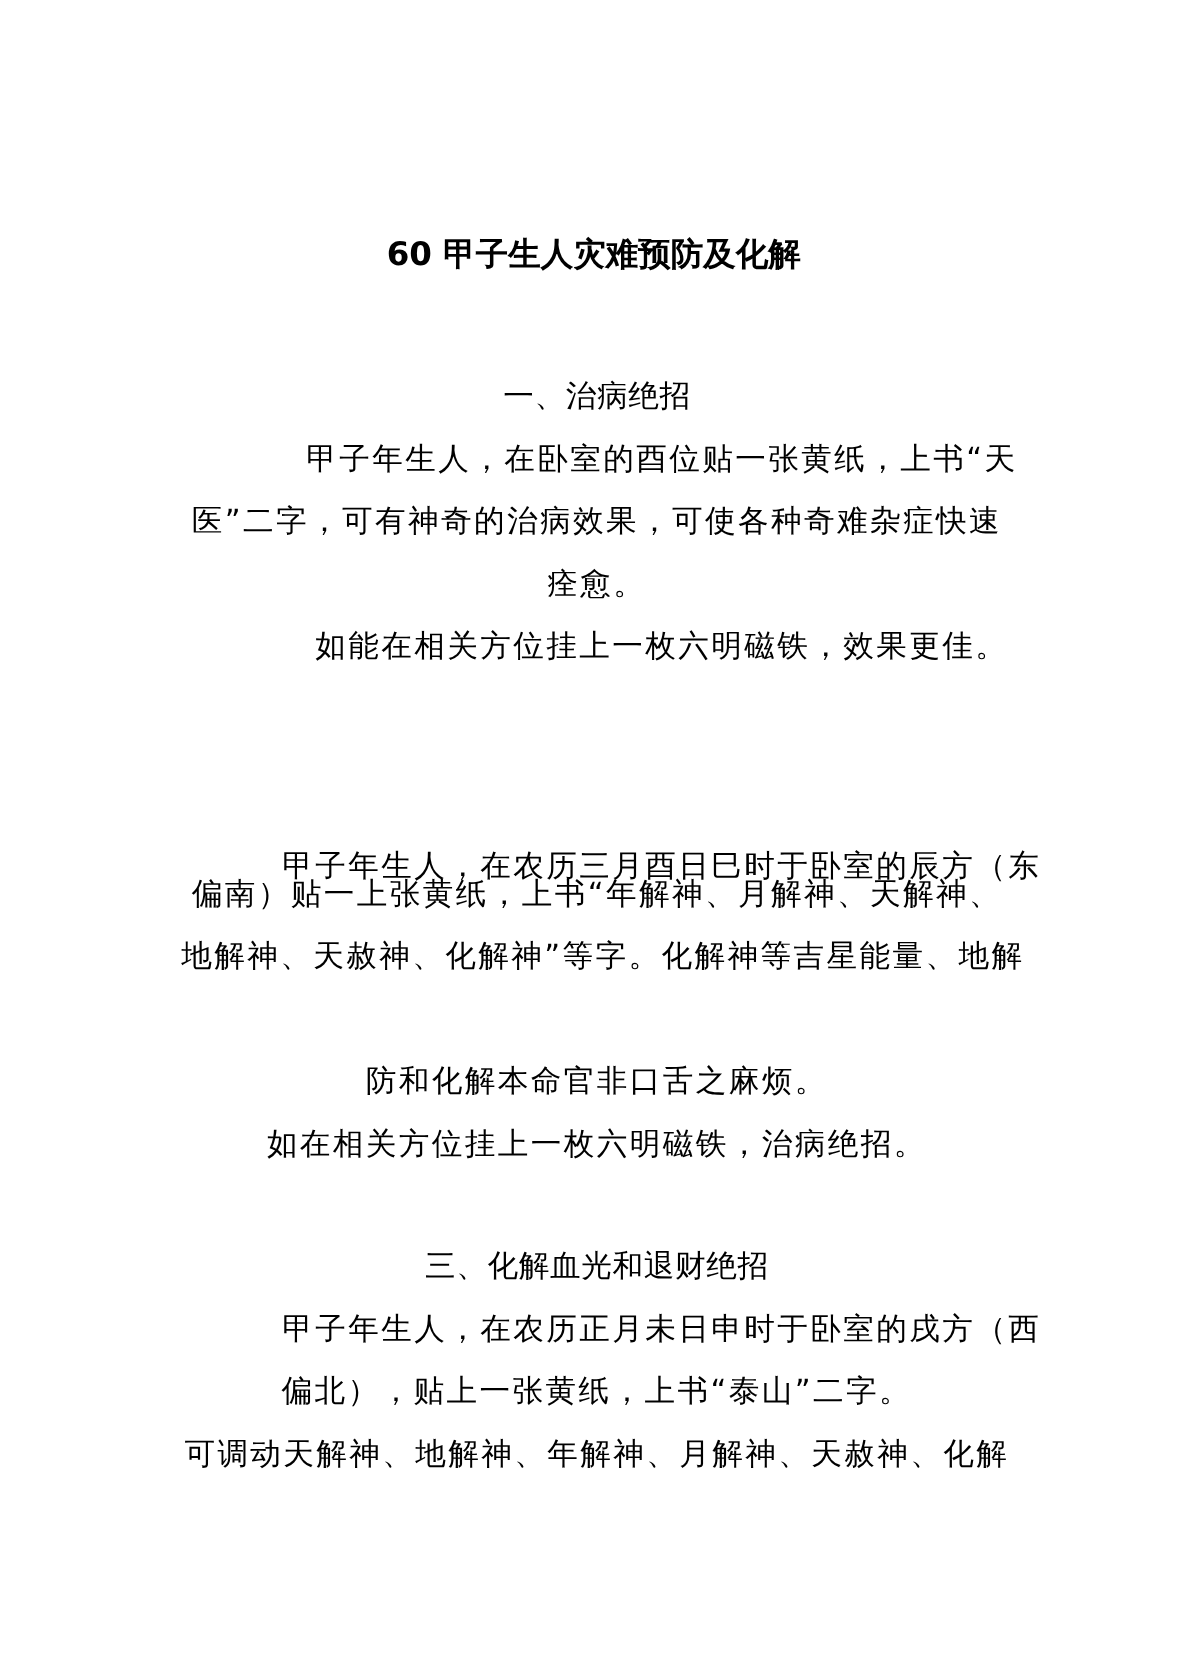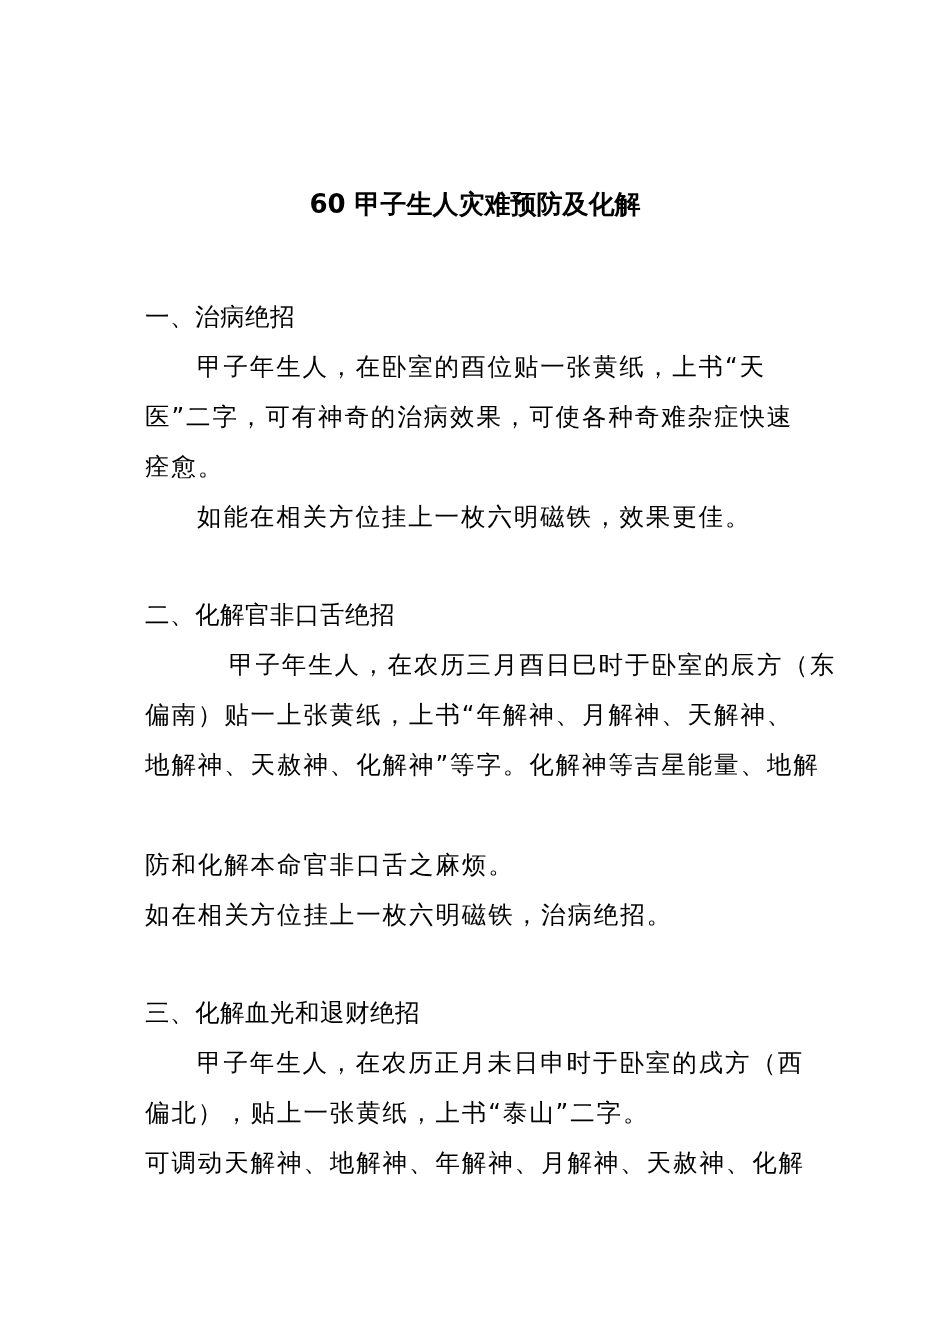--- a/index.html
+++ b/index.html
@@ -36,39 +36,39 @@
     white-space: nowrap;
   }
   .line {
     position: absolute;
     left: 145px;
     width: 665px;
     font-size: 24.5px;
     line-height: 30px;
     white-space: nowrap;
     letter-spacing: 1.9px;
+    text-align: center;
   }
   .indent { left: 197px; }
   .heading { letter-spacing: 0.5px; }
 </style>
 </head>
 <body>
 
 <div class="page">
 
   <div class="title">60 甲子生人灾难预防及化解</div>
 
   <div class="line heading" style="top:302px;">一、治病绝招</div>
   <div class="line indent" style="top:352px;">甲子年生人，在卧室的酉位贴一张黄纸，上书“天</div>
   <div class="line" style="top:402px;">医”二字，可有神奇的治病效果，可使各种奇难杂症快速</div>
   <div class="line" style="top:452px;">痊愈。</div>
   <div class="line indent" style="top:502px;">如能在相关方位挂上一枚六明磁铁，效果更佳。</div>
 
-  <div class="line heading" style="top:600px;">二、化解官非口舌绝招</div>
-  <div class="line indent" style="top:650px;margin-left:32px;">甲子年生人，在农历三月酉日巳时于卧室的辰方（东</div>
+  <div class="line indent" style="top:678px;">甲子年生人，在农历三月酉日巳时于卧室的辰方（东</div>
   <div class="line" style="top:700px;">偏南）贴一上张黄纸，上书“年解神、月解神、天解神、</div>
   <div class="line" style="top:750px;">地解神、天赦神、化解神”等字。化解神等吉星能量、地解</div>
   <div class="line" style="top:850px;">防和化解本命官非口舌之麻烦。</div>
   <div class="line" style="top:900px;">如在相关方位挂上一枚六明磁铁，治病绝招。</div>
 
   <div class="line heading" style="top:998px;">三、化解血光和退财绝招</div>
   <div class="line indent" style="top:1048px;">甲子年生人，在农历正月未日申时于卧室的戌方（西</div>
   <div class="line" style="top:1098px;">偏北），贴上一张黄纸，上书“泰山”二字。</div>
   <div class="line" style="top:1148px;">可调动天解神、地解神、年解神、月解神、天赦神、化解</div>
 

